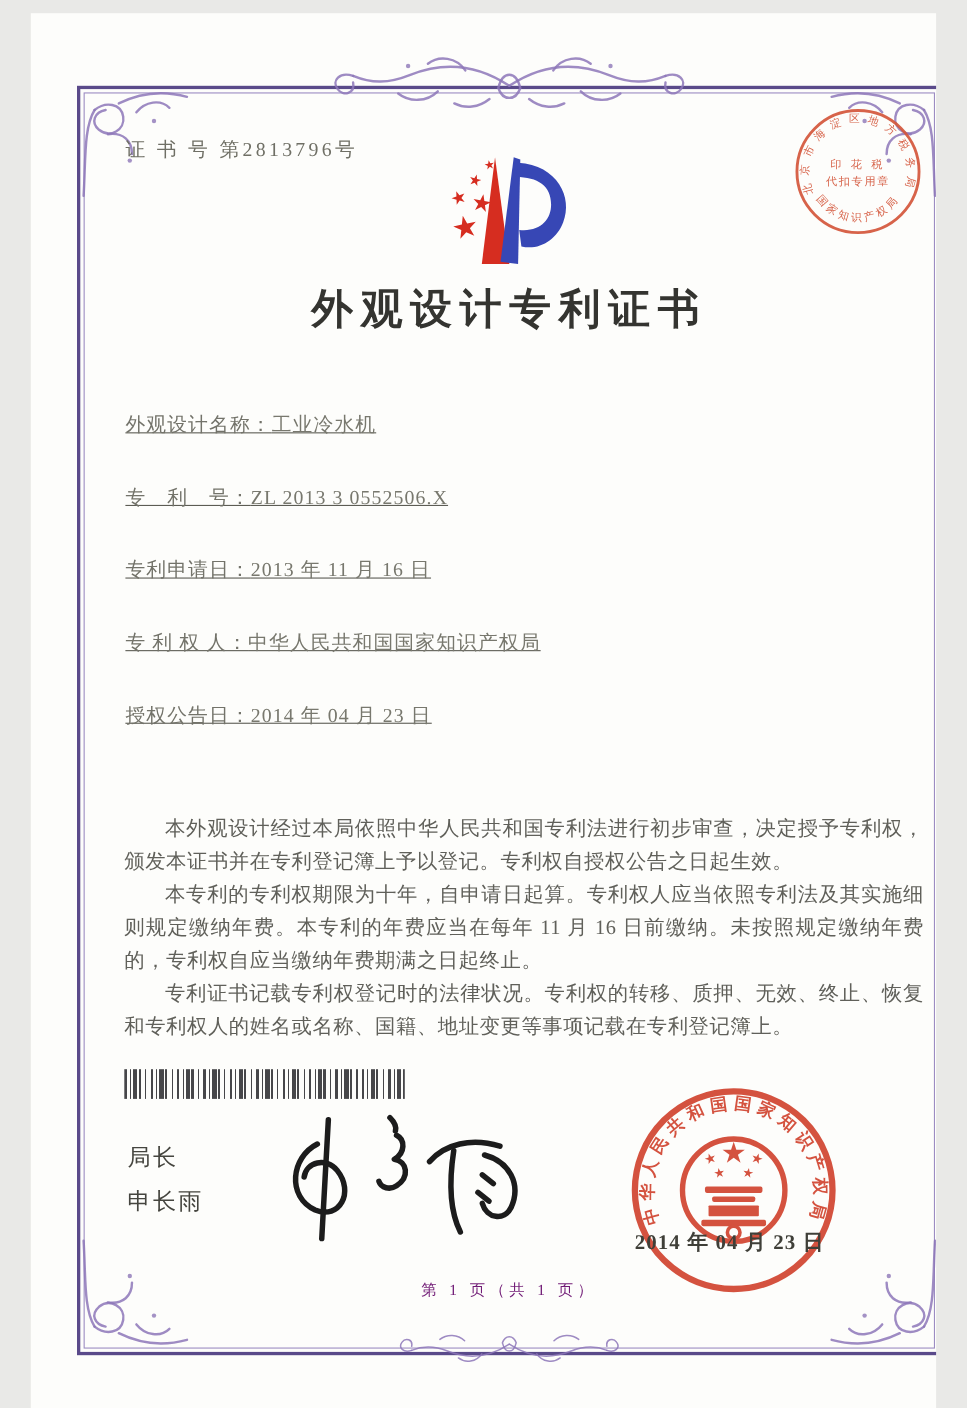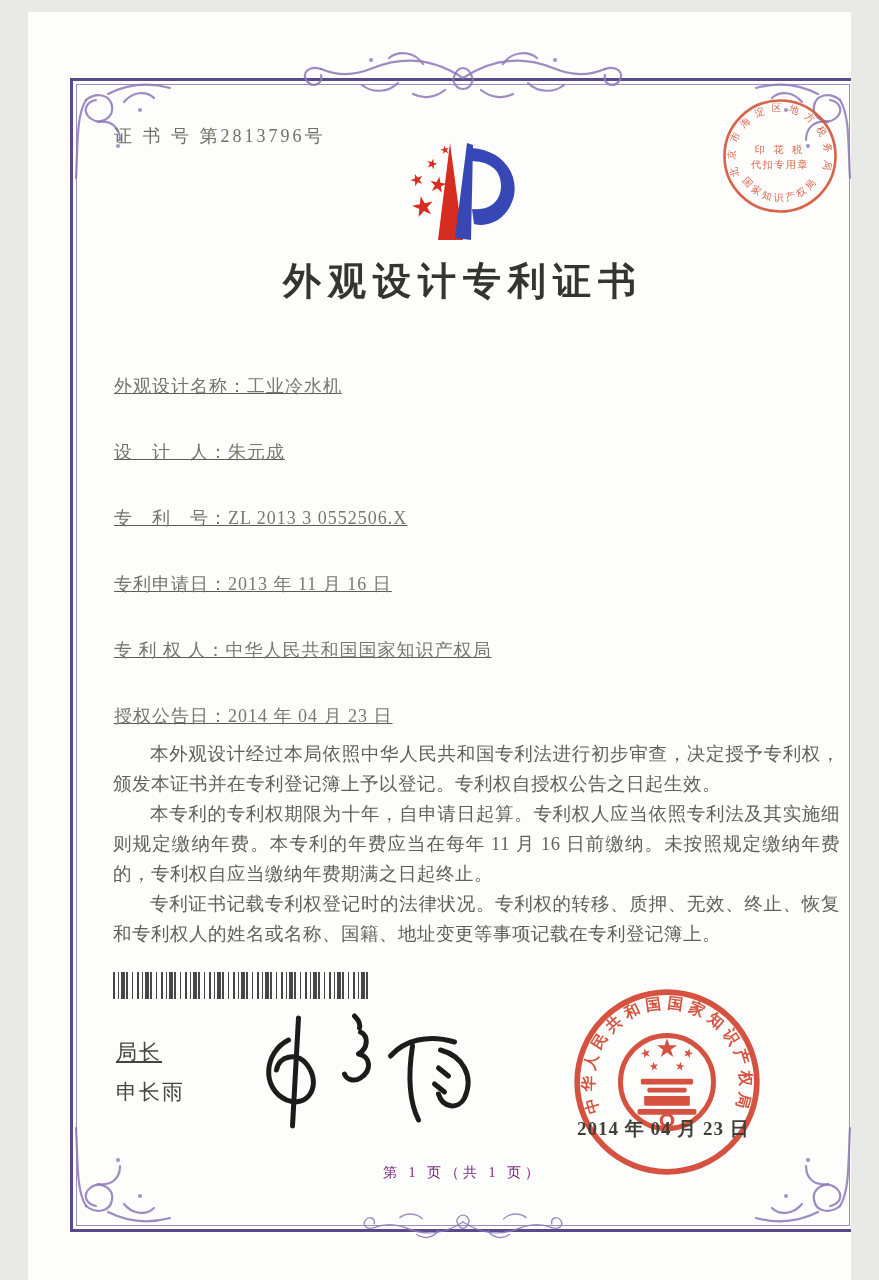--- a/index.html
+++ b/index.html
@@ -44,21 +44,21 @@
   
   .barcode{position:absolute;left:85px;top:960px;width:255px;height:27px;
     background:repeating-linear-gradient(90deg,
       #26262a 0 2px,transparent 2px 5px,
       #26262a 5px 6px,transparent 6px 8px,
       #26262a 8px 12px,transparent 12px 13px,
       #26262a 13px 15px,transparent 15px 19px,
       #26262a 19px 20px,transparent 20px 24px);
     opacity:.85;}
   
-  .director-label{position:absolute;left:88px;top:1026px;font-size:21px;color:#45453f;letter-spacing:2px;text-decoration:underline;}
+  .director-label{position:absolute;left:88px;top:1026px;font-size:21px;color:#45453f;letter-spacing:2px;}
   .director-name{position:absolute;left:88px;top:1066px;font-size:21px;color:#45453f;letter-spacing:2px;}
   .signature{position:absolute;left:212px;top:1000px;width:265px;height:120px;}
   .signature path{fill:none;stroke:#1c1c1c;stroke-width:5;stroke-linecap:round;stroke-linejoin:round;}
   
   .big-seal{position:absolute;left:541px;top:972px;width:196px;height:196px;opacity:.9;}
   .big-seal text{font-family:"Liberation Serif","DejaVu Serif",serif;fill:#d0402b;}
   .seal-date{position:absolute;left:549px;top:1104px;width:230px;font-size:19px;
     font-weight:600;letter-spacing:1px;color:#3f3f38;z-index:6;}
   
   .footer{position:absolute;left:42px;top:1152px;width:786px;text-align:center;
@@ -176,23 +176,20 @@
     <text font-size="13" letter-spacing="4" text-anchor="middle">
       <textPath href="#taxBottomArc" startOffset="50%">国家知识产权局</textPath>
     </text>
     <text x="80" y="76" font-size="13.5" letter-spacing="4" text-anchor="middle">印 花 税</text>
     <text x="80" y="96" font-size="13.5" letter-spacing="2" text-anchor="middle">代扣专用章</text>
   </svg>
 
   <div class="fields">
     <div class="row">
       <span class="lbl">外观设计名称：</span><span class="val">工业冷水机</span>
-    </div>
-    <div class="row">
-      <span class="lbl">设　计　人：</span><span class="val">朱元成</span>
     </div>
     <div class="row">
       <span class="lbl">专　利　号：</span><span class="val">ZL 2013 3 0552506.X</span>
     </div>
     <div class="row">
       <span class="lbl">专利申请日：</span><span class="val">2013 年 11 月 16 日</span>
     </div>
     <div class="row">
       <span class="lbl">专 利 权 人：</span><span class="val">中华人民共和国国家知识产权局</span>
     </div>

